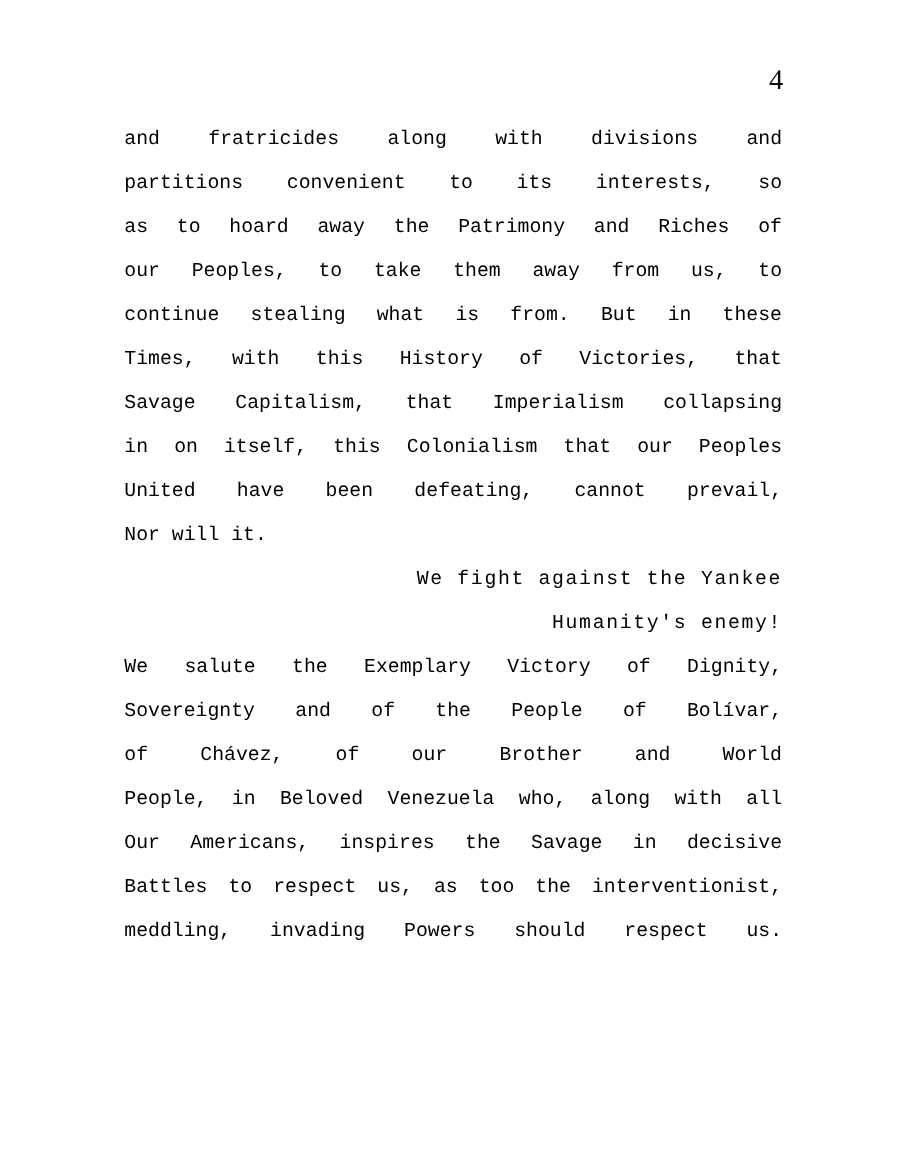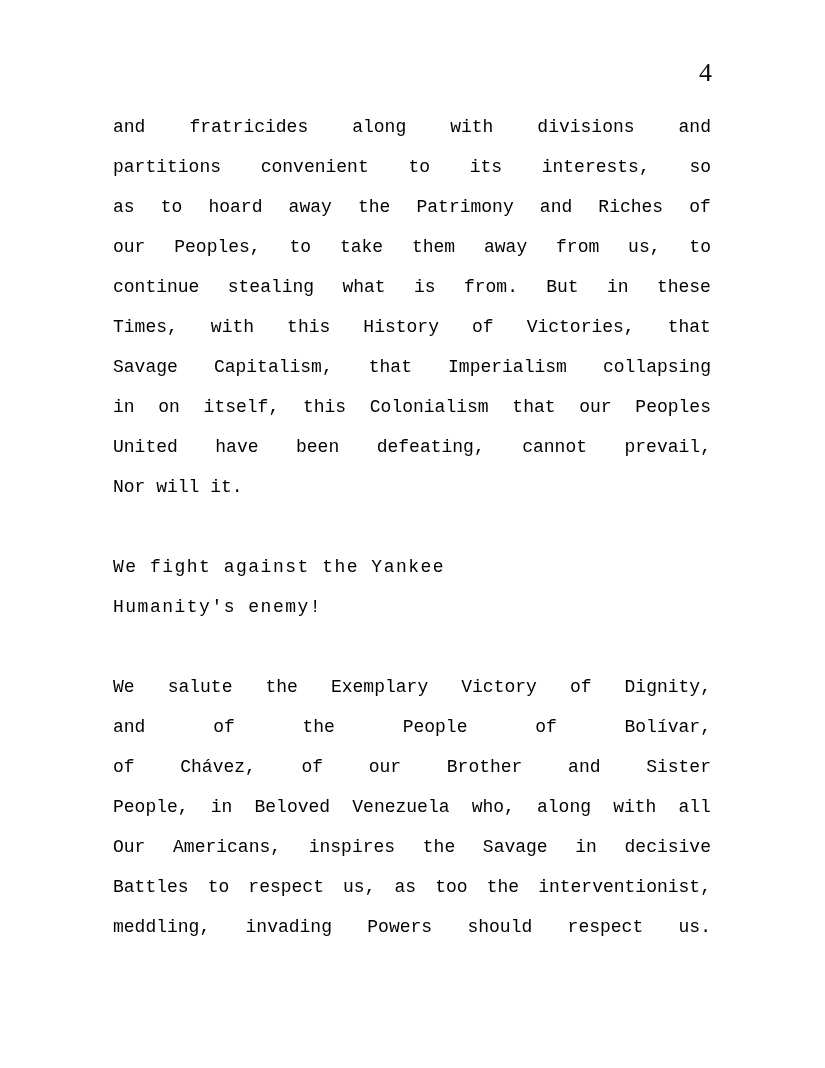--- a/index.html
+++ b/index.html
@@ -28,21 +28,21 @@
   }
   .text-block {
     position: absolute;
     top: 107px;
     left: 113px;
     width: 598px;
     font-size: 18px;
     font-weight: normal;
   }
   .paragraph + .paragraph {
-    margin-top: 40px; 
+    text-align: right;
   }
   .line {
     height: 40px;
     line-height: 40px;
     white-space: pre;
   }
   .line.justified {
     display: flex;
     justify-content: space-between; 
   }
@@ -67,21 +67,21 @@
         <div class="line justified"><span>in</span><span>on</span><span>itself,</span><span>this</span><span>Colonialism</span><span>that</span><span>our</span><span>Peoples</span></div>
         <div class="line justified"><span>United</span><span>have</span><span>been</span><span>defeating,</span><span>cannot</span><span>prevail,</span></div>
         <div class="line">Nor will it.</div>
       </div>
       <div class="paragraph expanded">
         <div class="line">We fight against the Yankee</div>
         <div class="line">Humanity's enemy!</div>
       </div>
       <div class="paragraph">
         <div class="line justified"><span>We</span><span>salute</span><span>the</span><span>Exemplary</span><span>Victory</span><span>of</span><span>Dignity,</span></div>
-        <div class="line justified"><span>and</span><span>of</span><span>the</span><span>People</span><span>of</span><span>Bolívar,</span></div>
-        <div class="line justified"><span>of</span><span>Chávez,</span><span>of</span><span>our</span><span>Brother</span><span>and</span><span>Sister</span></div>
+        <div class="line justified"><span>Sovereignty</span><span>and</span><span>of</span><span>the</span><span>People</span><span>of</span><span>Bolívar,</span></div>
+        <div class="line justified"><span>of</span><span>Chávez,</span><span>of</span><span>our</span><span>Brother</span><span>and</span><span>World</span></div>
         <div class="line justified"><span>People,</span><span>in</span><span>Beloved</span><span>Venezuela</span><span>who,</span><span>along</span><span>with</span><span>all</span></div>
         <div class="line justified"><span>Our</span><span>Americans,</span><span>inspires</span><span>the</span><span>Savage</span><span>in</span><span>decisive</span></div>
         <div class="line justified"><span>Battles</span><span>to</span><span>respect</span><span>us,</span><span>as</span><span>too</span><span>the</span><span>interventionist,</span></div>
         <div class="line justified"><span>meddling,</span><span>invading</span><span>Powers</span><span>should</span><span>respect</span><span>us.</span></div>
       </div>
     </main>
 </div>
 
 </body></html>

